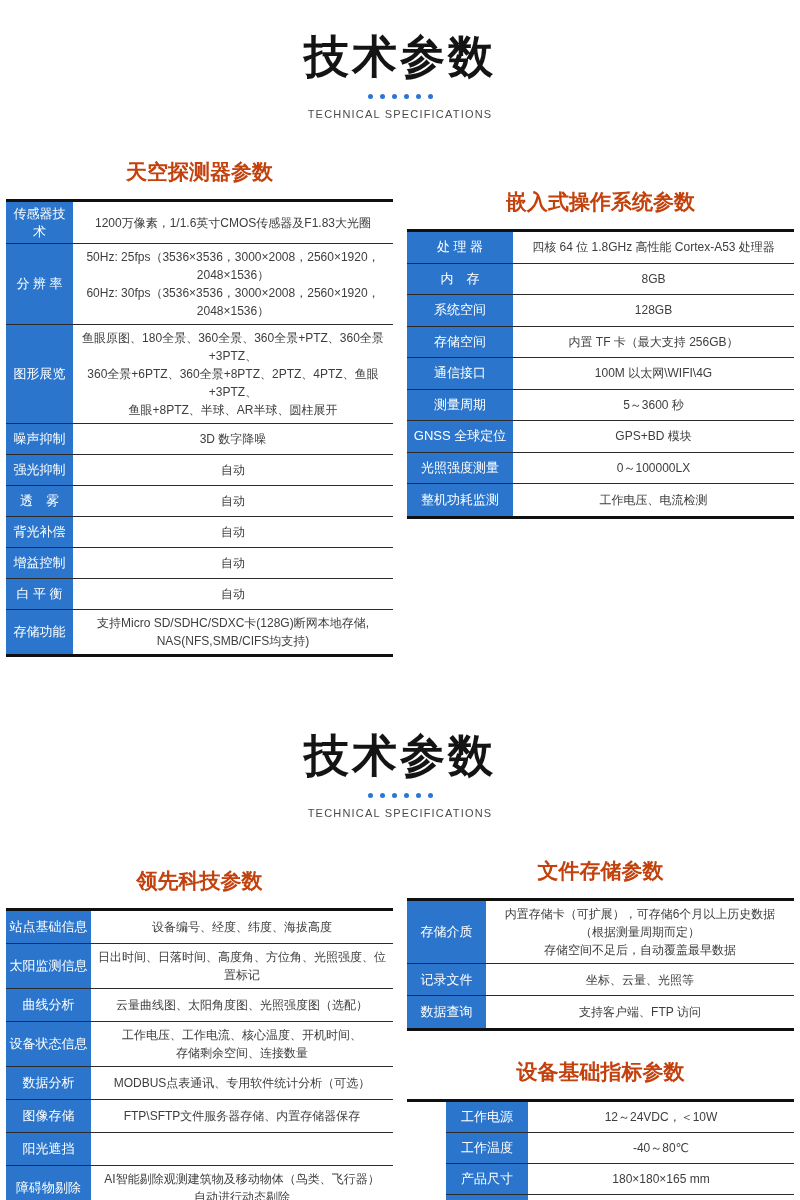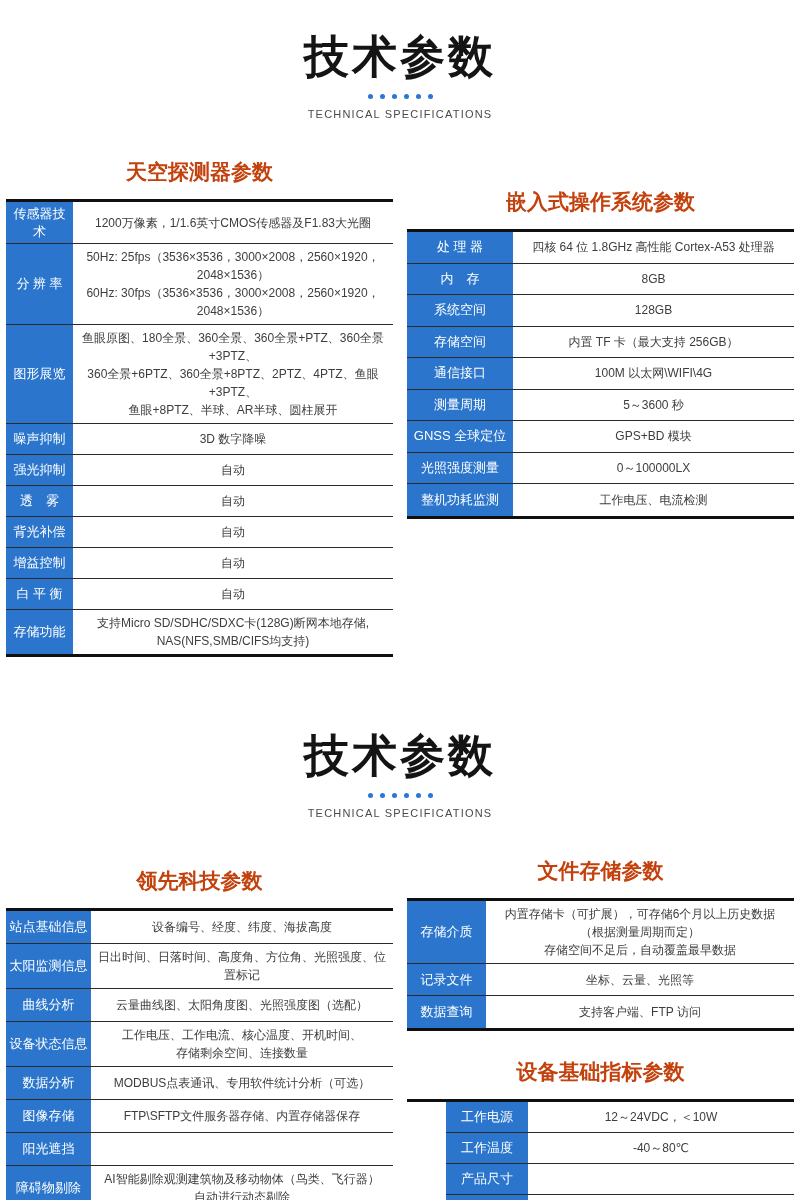--- a/index.html
+++ b/index.html
@@ -249,20 +249,21 @@
         <div class="row">
           <div class="cell label">工作电源</div>
           <div class="cell value">12～24VDC，＜10W</div>
         </div>
         <div class="row">
           <div class="cell label">工作温度</div>
           <div class="cell value">-40～80℃</div>
         </div>
         <div class="row">
           <div class="cell label">产品尺寸</div>
+          <div class="cell value">180×180×165 mm</div>
         </div>
         <div class="row">
           <div class="cell label">线缆接口</div>
           <div class="cell value">网络和电源线</div>
         </div>
 
       </div>
     </div>
   </div>
 </div>

